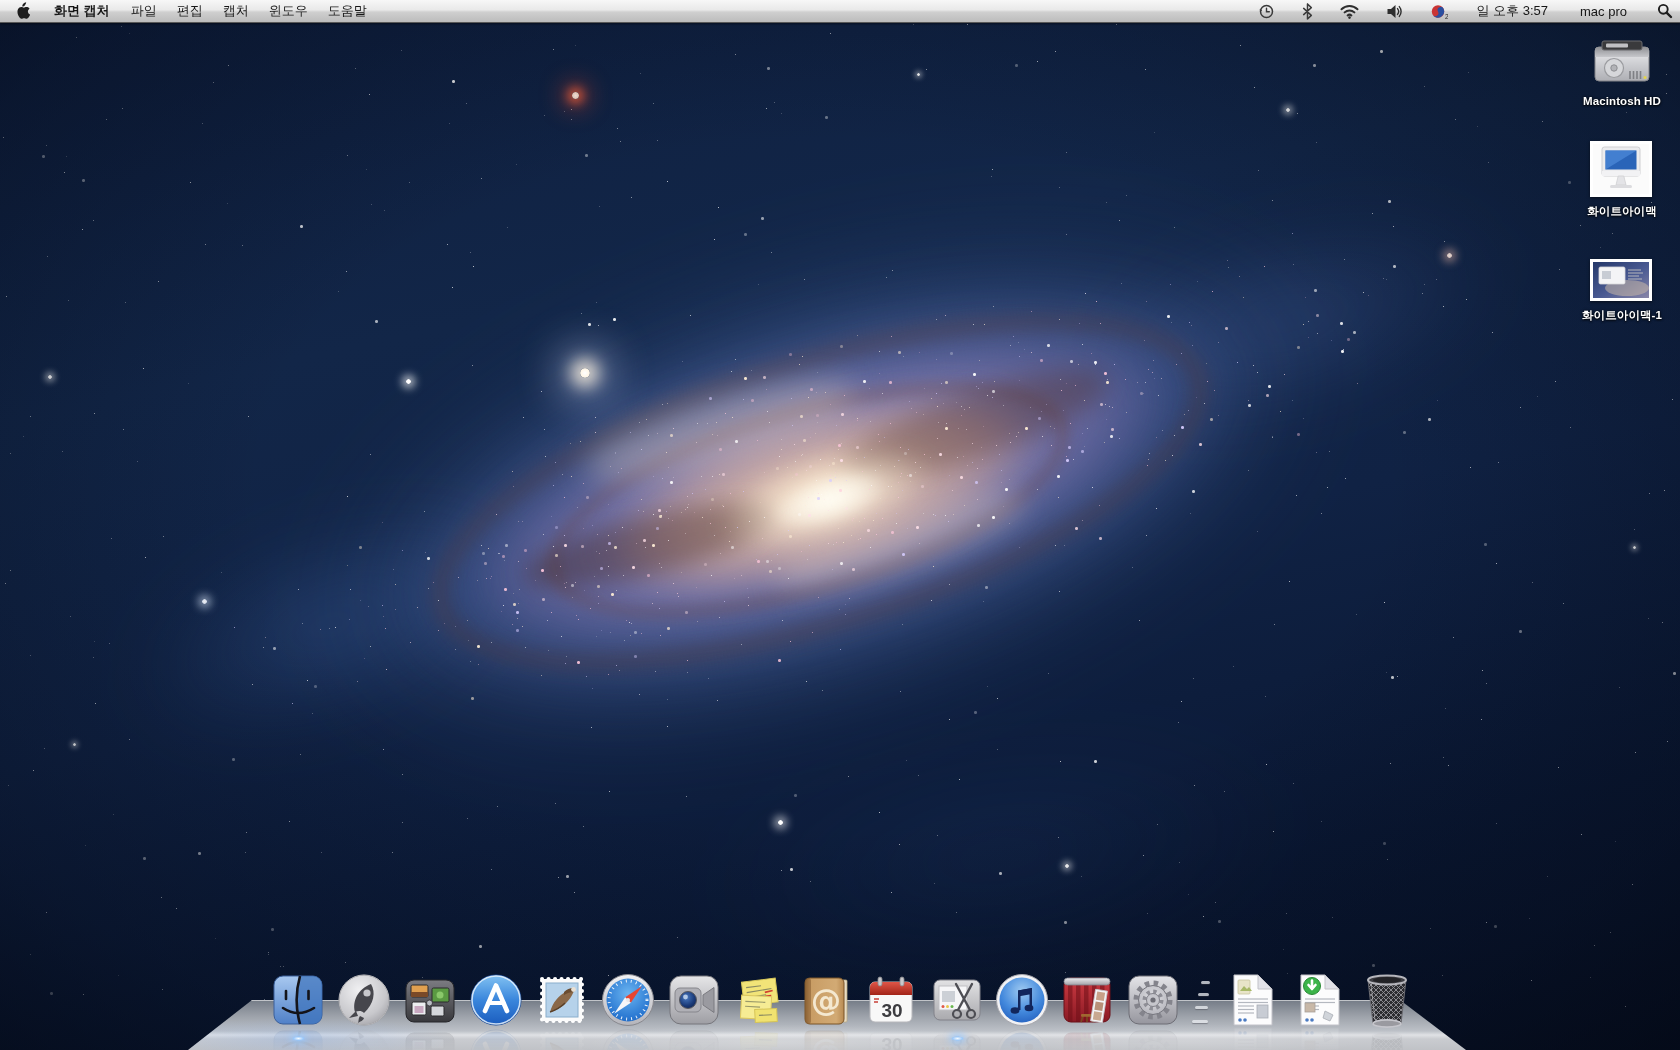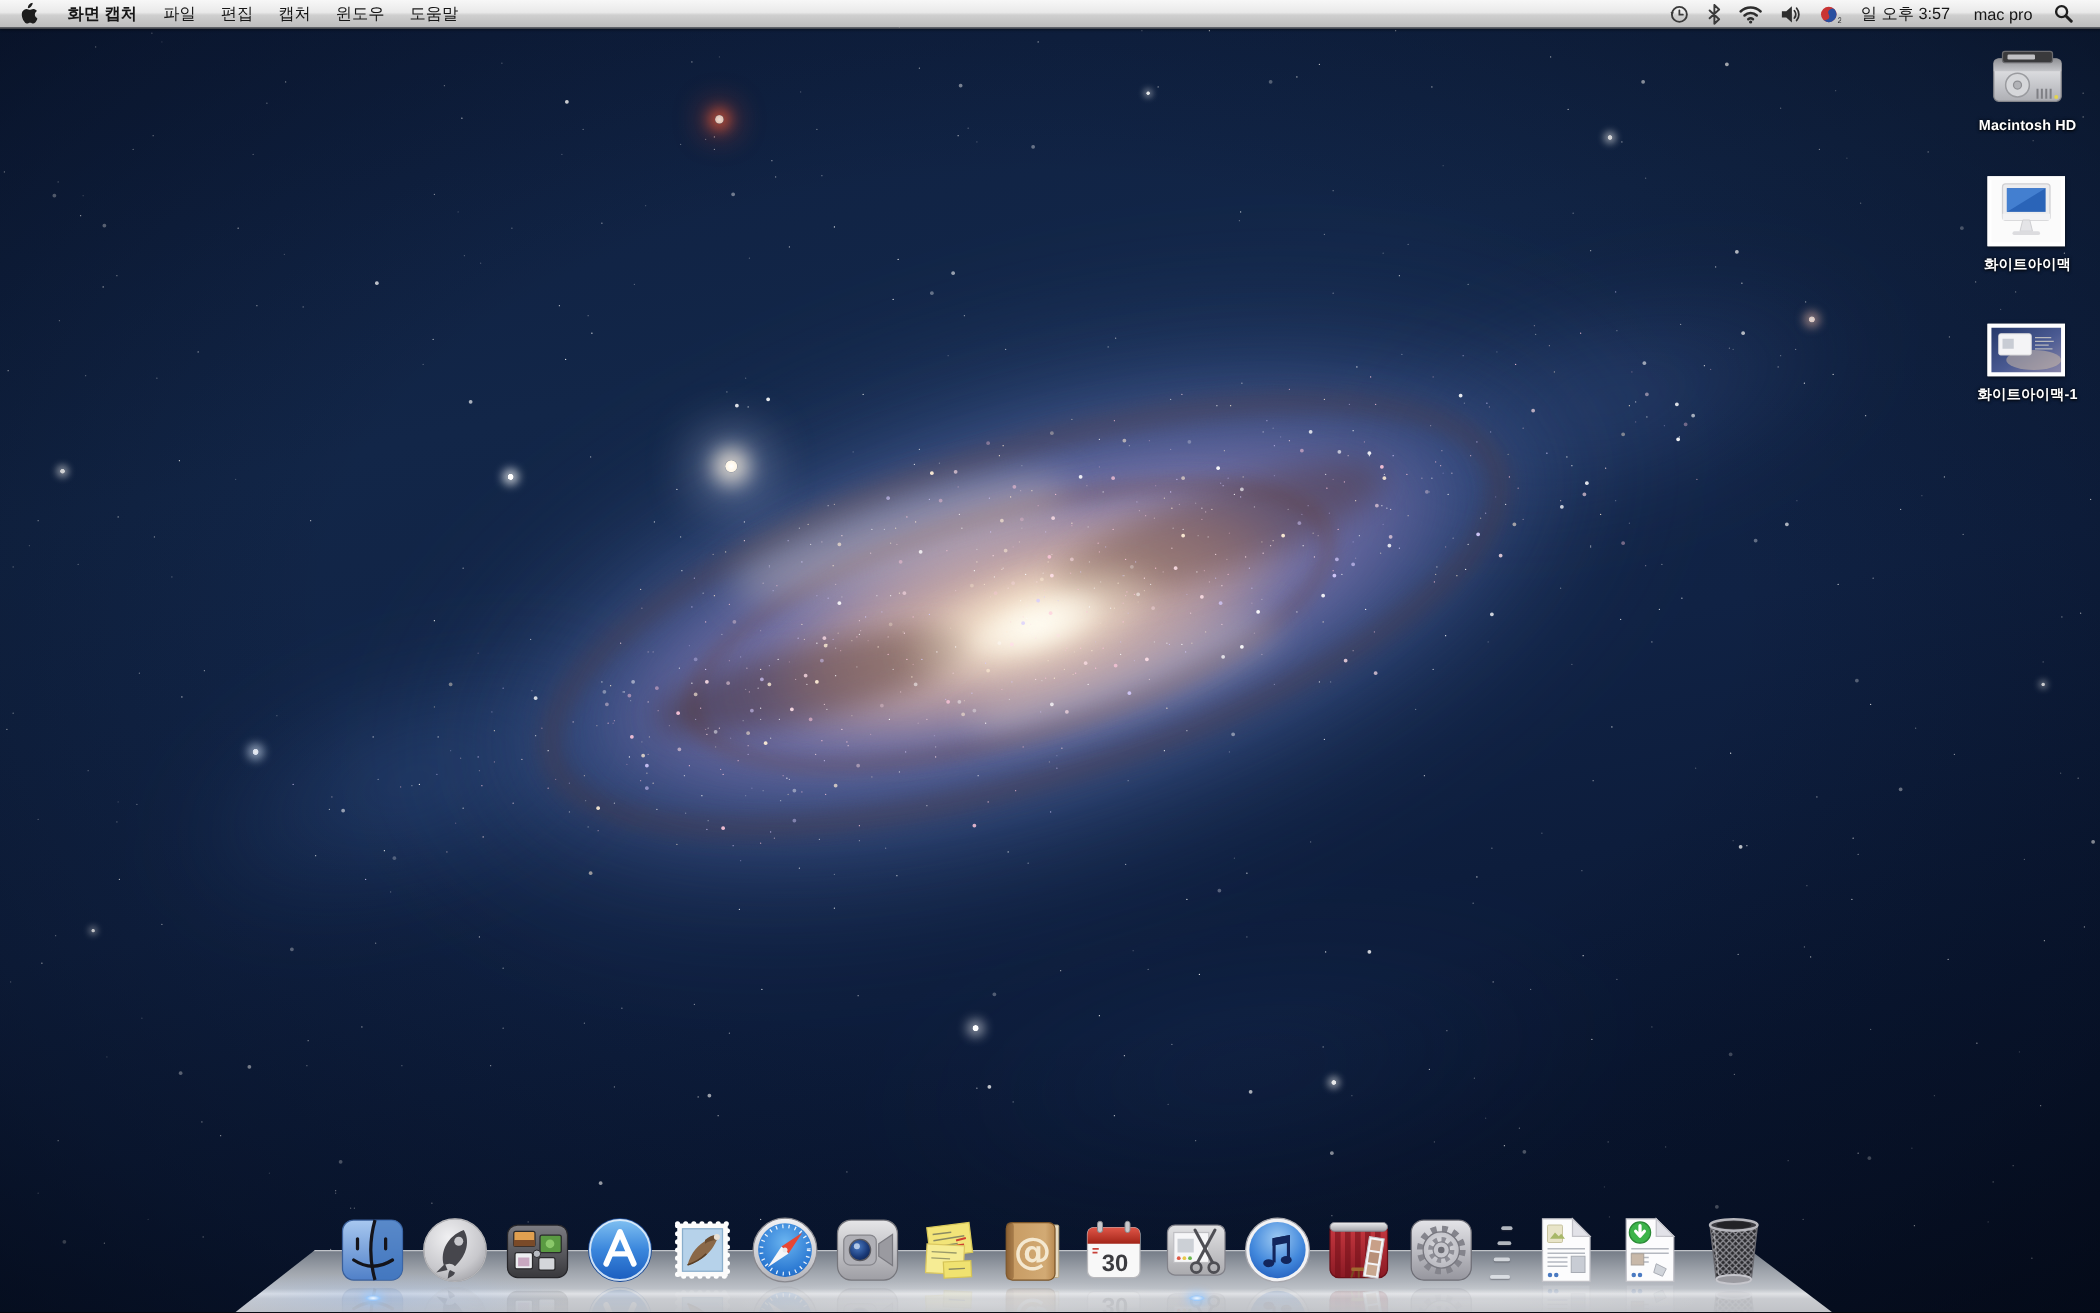--- a/index.html
+++ b/index.html
@@ -46,21 +46,21 @@
 
   
   #menubar{position:absolute;left:0;top:0;width:1680px;height:22px;z-index:60;
     background:linear-gradient(#f7f7f7 0%,#e9e9e9 45%,#cfcfcf 55%,#bcbcbc 100%);
     border-bottom:1px solid #585858;box-shadow:0 1px 2px rgba(0,0,0,.45);
     display:flex;align-items:flex-start;font-size:13px;color:#161616;}
   .mb-left{display:flex;align-items:center;height:100%;}
   .mb-item{padding:0 10px;height:100%;display:flex;align-items:center;white-space:nowrap;}
   .mb-apple{padding:0 13px 0 15px;}
   .mb-app{font-weight:bold;padding:0 11px;}
-  .mb-right{margin-left:auto;display:flex;align-items:center;height:100%;padding-right:14px;}
+  .mb-right{margin-left:auto;display:flex;align-items:center;height:100%;gap:13px;}
   .mb-status{padding:0 7px;height:100%;display:flex;align-items:center;}
   .mb-clock{padding:0 9px;white-space:nowrap;}
   .mb-user{padding:0 10px;font-weight:normal;white-space:nowrap;}
   .mb-right svg{display:block;}
 
   
   .dt-label{position:absolute;left:1552px;width:140px;text-align:center;color:#fff;
     font-size:11.5px;font-weight:bold;letter-spacing:.1px;
     text-shadow:0 1px 2px rgba(0,0,0,.95),0 0 3px rgba(0,0,0,.7);z-index:10;}
   .dt-icon{position:absolute;z-index:10;}

